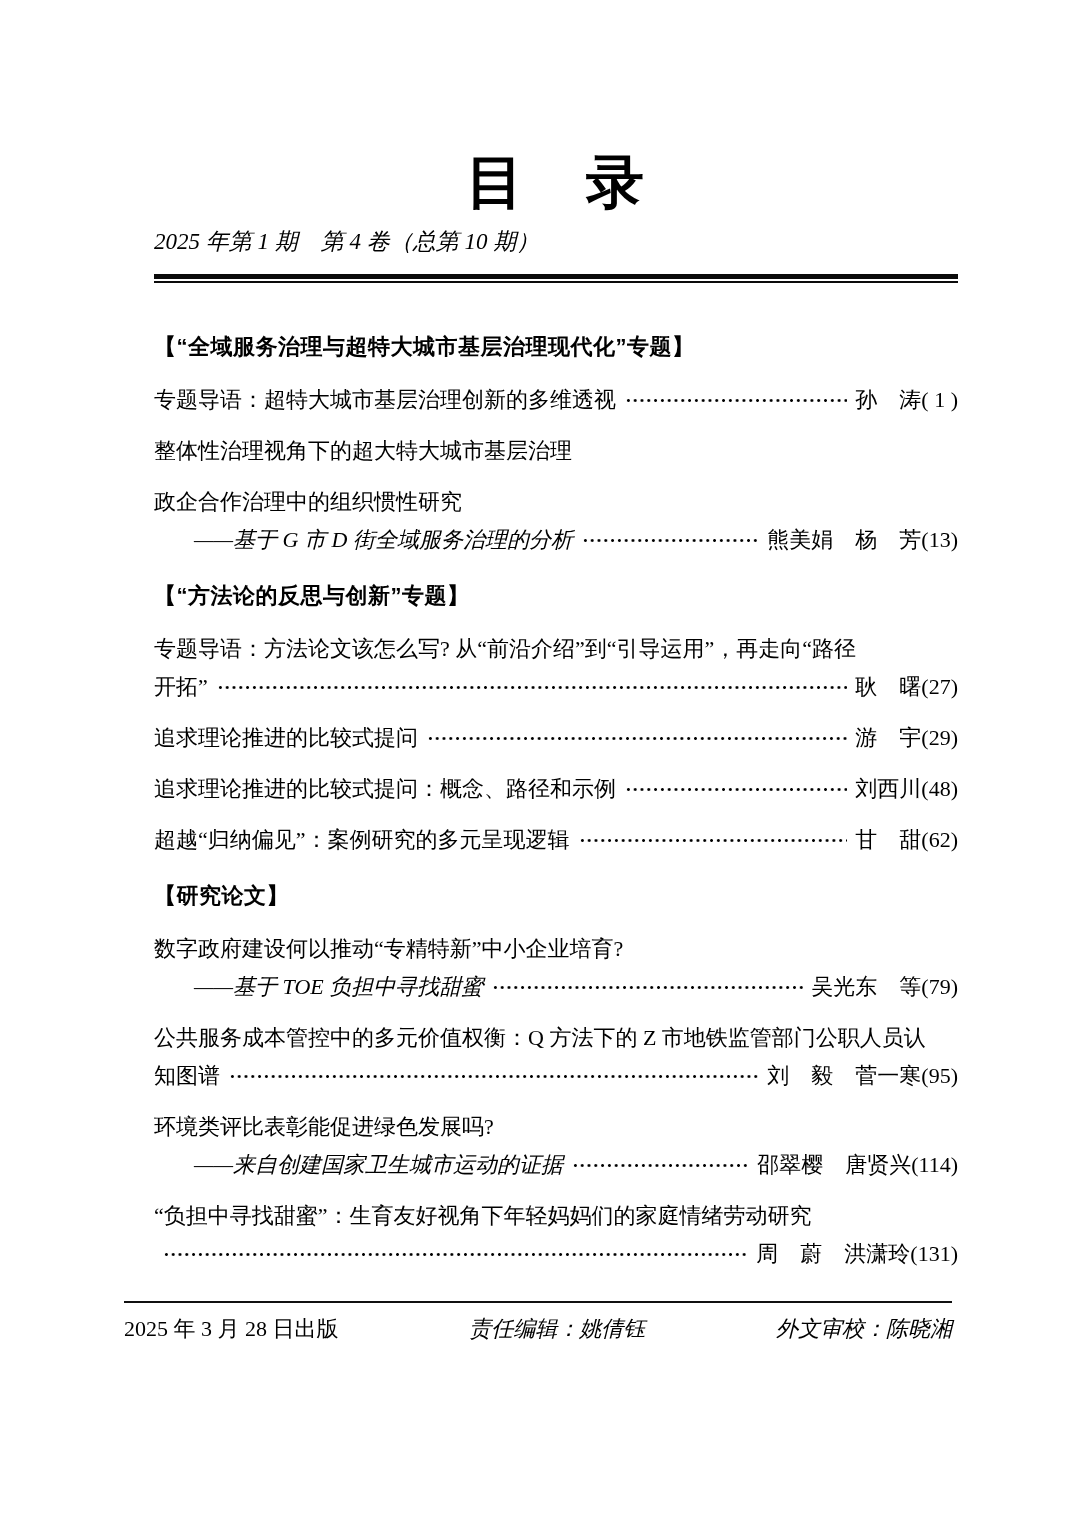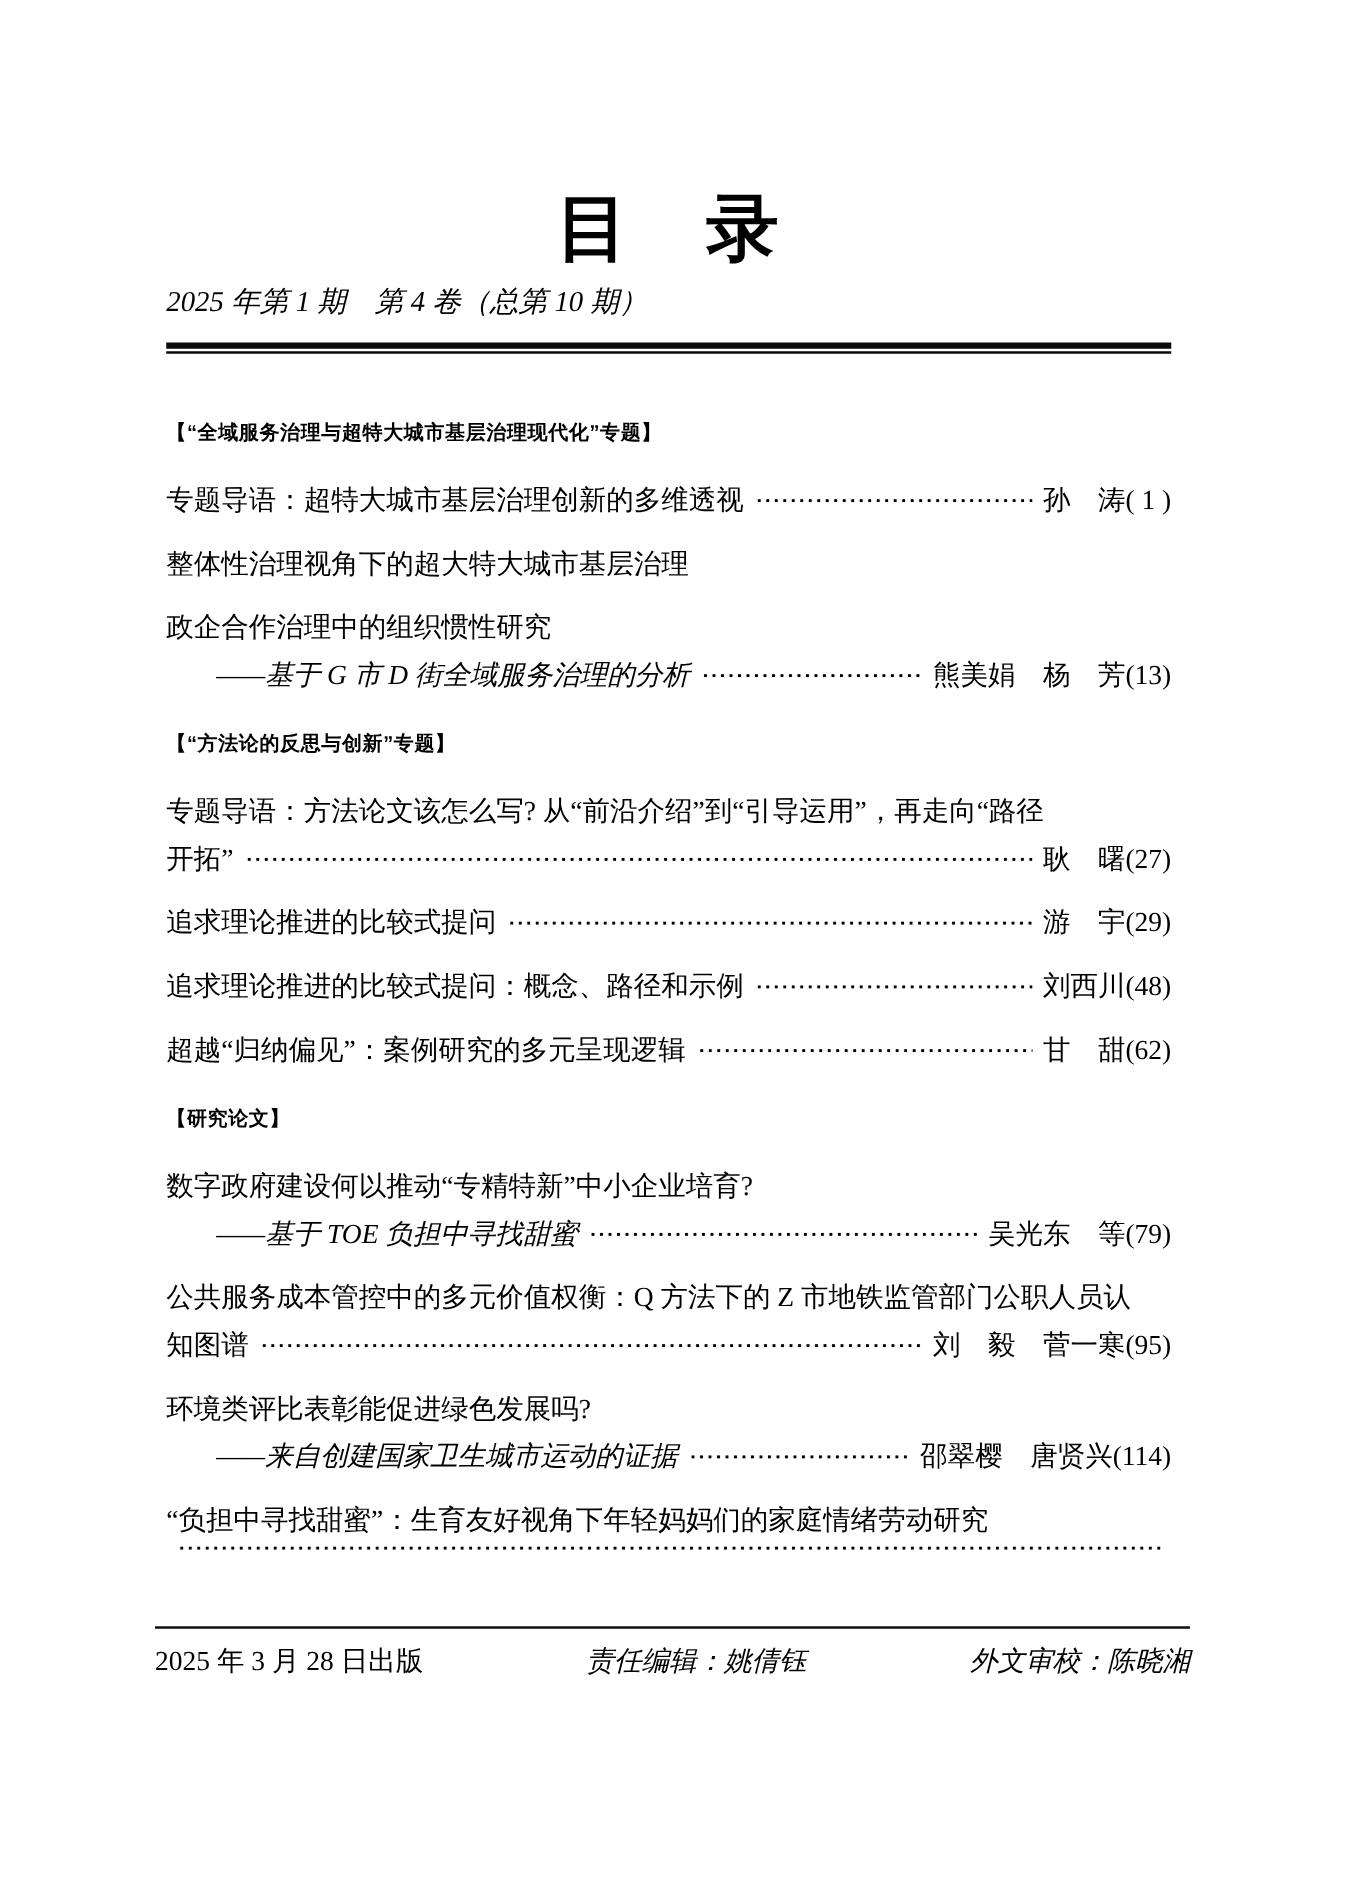--- a/index.html
+++ b/index.html
@@ -1,28 +1,28 @@
 <!DOCTYPE html>
 <html><head>
 <meta charset="utf-8">
 <style>
   html,body{margin:0;padding:0}
   body{background:#ffffff}
   .page{position:relative;width:1080px;height:1514px;background:#ffffff;color:#000;
         font-family:"Liberation Serif","DejaVu Serif",serif;overflow:hidden}
-  .content{position:absolute;left:133px;top:0;width:804px}
+  .content{position:absolute;left:154px;top:0;width:804px}
 
   .title{margin-top:144px;text-align:center;font-size:58px;line-height:78px;font-weight:700;letter-spacing:2px}
   .issue{margin-top:4px;text-align:left;font-size:23px;line-height:32px;font-style:italic}
 
   .top-rule{margin-top:16px;height:2px;border-top:5px solid #0a0a0a;border-bottom:2px solid #0a0a0a}
 
   .toc{font-size:22px}
   .sec-header{margin-top:17px;font-family:"Liberation Sans","DejaVu Sans",sans-serif;
-              font-weight:700;font-size:16px;line-height:40px;letter-spacing:.5px}
+              font-weight:700;font-size:22px;line-height:40px;letter-spacing:.5px}
   .sec-header.first{margin-top:44px}
   .item{margin-top:13px}
   .item.tight{margin-top:14px}
   .line{line-height:38px}
   .flexline{display:flex;align-items:baseline}
   .t{flex:0 1 auto}
   .indent{padding-left:40px}
   .kai{font-style:italic}
   .leader{flex:1 0 16px;height:7px;align-self:center;margin:0 8px 0 9px;
           background-image:radial-gradient(circle,#000 1.25px,rgba(0,0,0,0) 1.55px);
@@ -130,20 +130,21 @@
           <span class="t kai">——来自创建国家卫生城市运动的证据</span>
           <span class="leader"></span>
           <span class="authors">邵翠樱　唐贤兴(114)</span>
         </div>
       </div>
 
       <div class="item">
         <div class="line">“负担中寻找甜蜜”：生育友好视角下年轻妈妈们的家庭情绪劳动研究</div>
         <div class="line flexline">
           <span class="leader"></span>
+          <span class="authors">周　蔚　洪潇玲(131)</span>
         </div>
       </div>
 
     </div>
   </div>
 
   <div class="footer">
     <div class="footer-rule"></div>
     <div class="footer-line">
       <span>2025 年 3 月 28 日出版</span>

